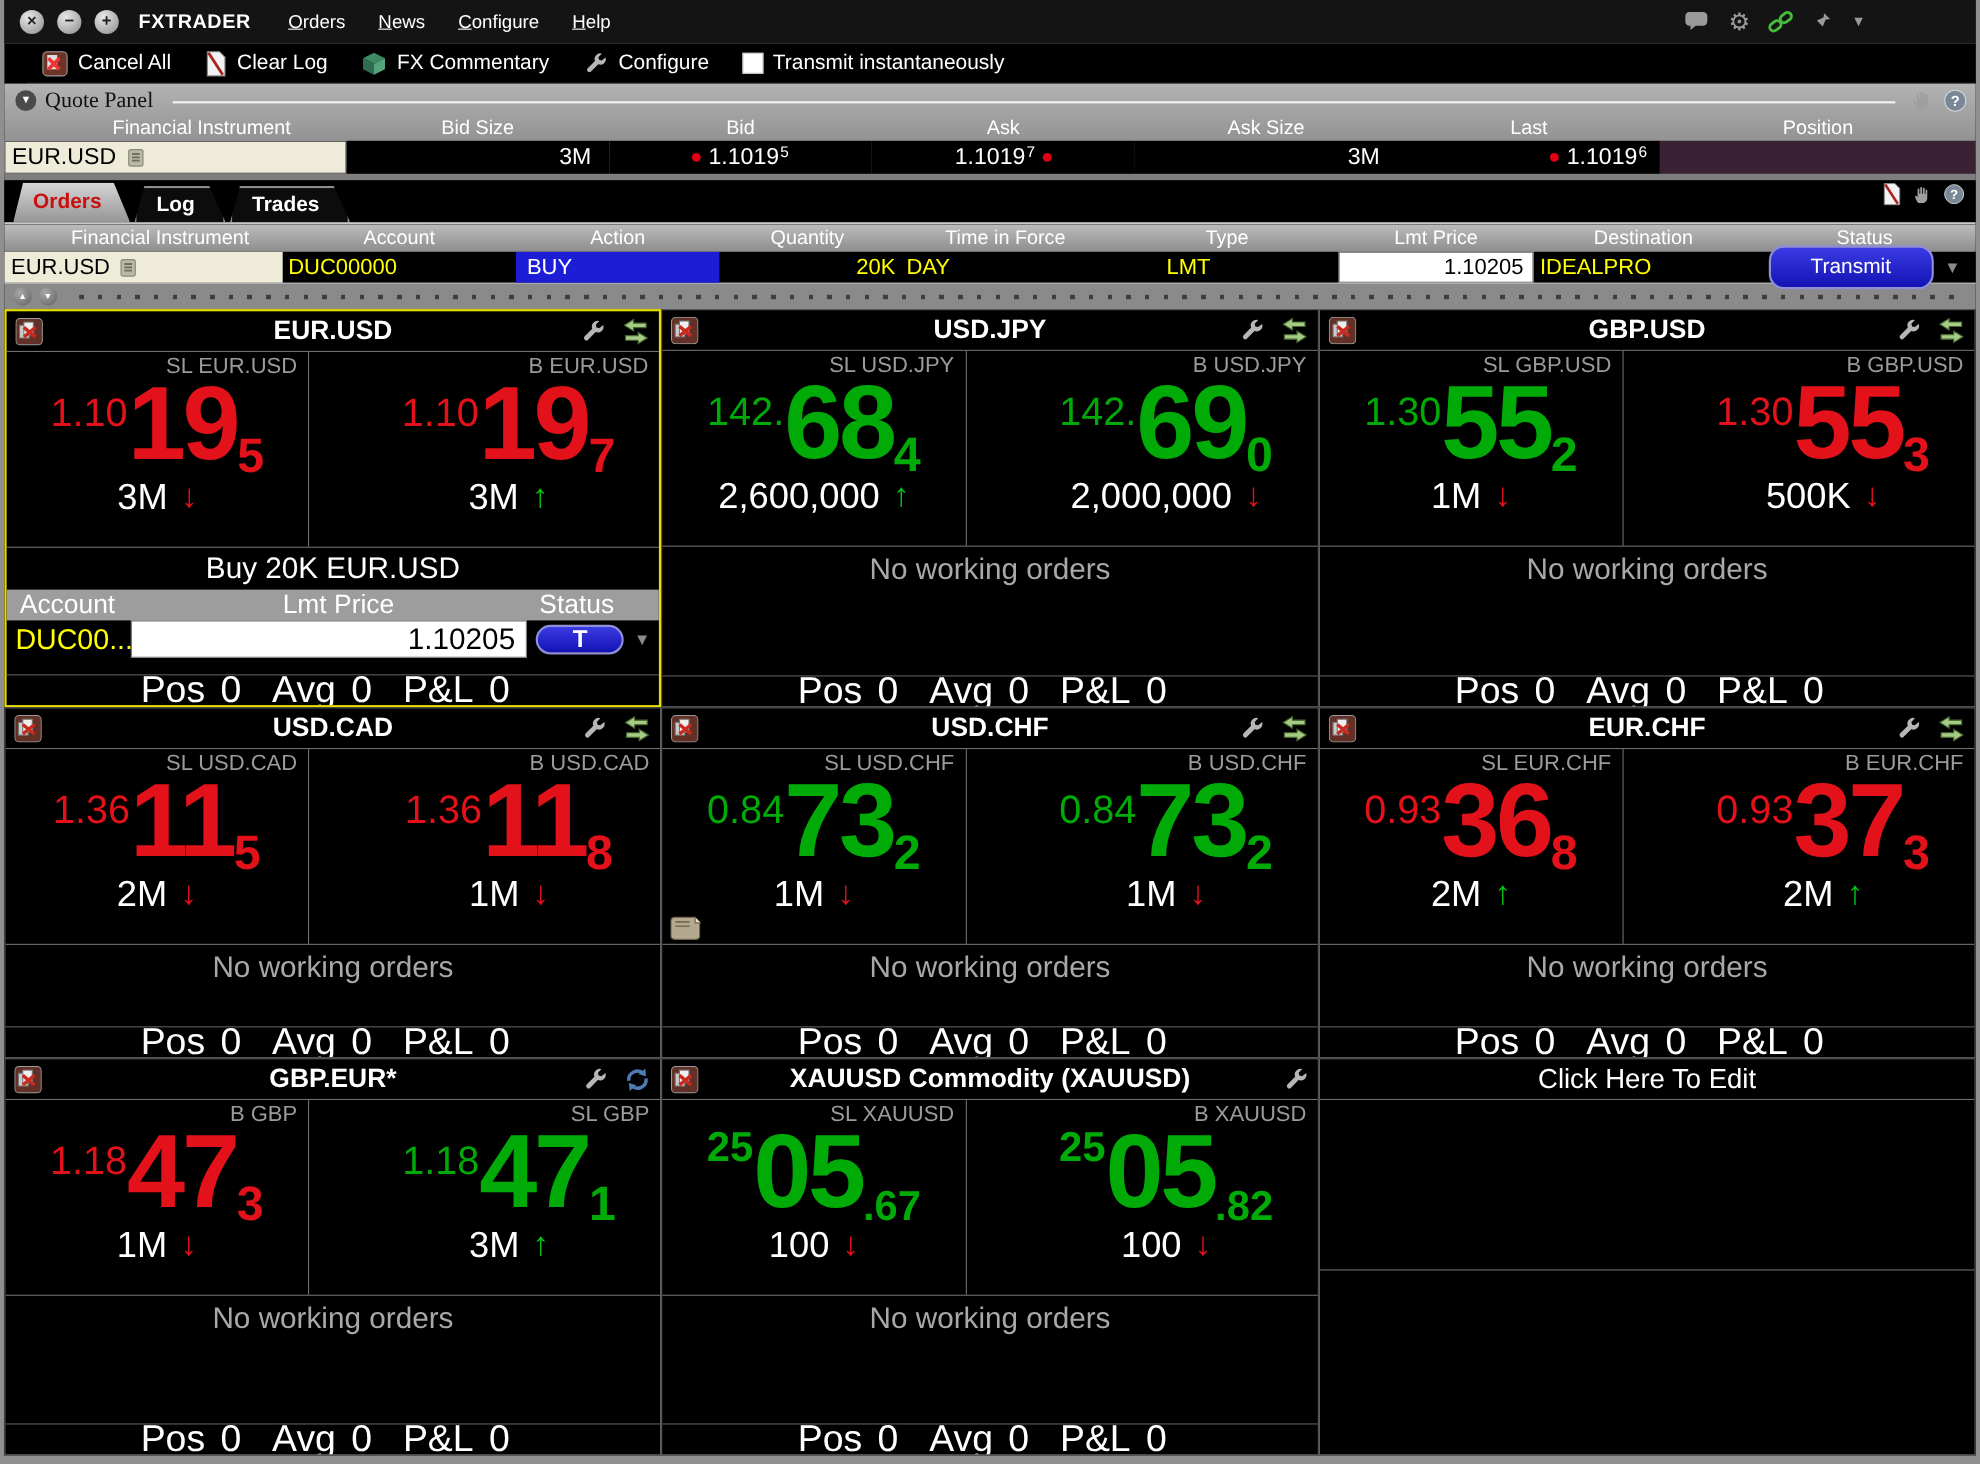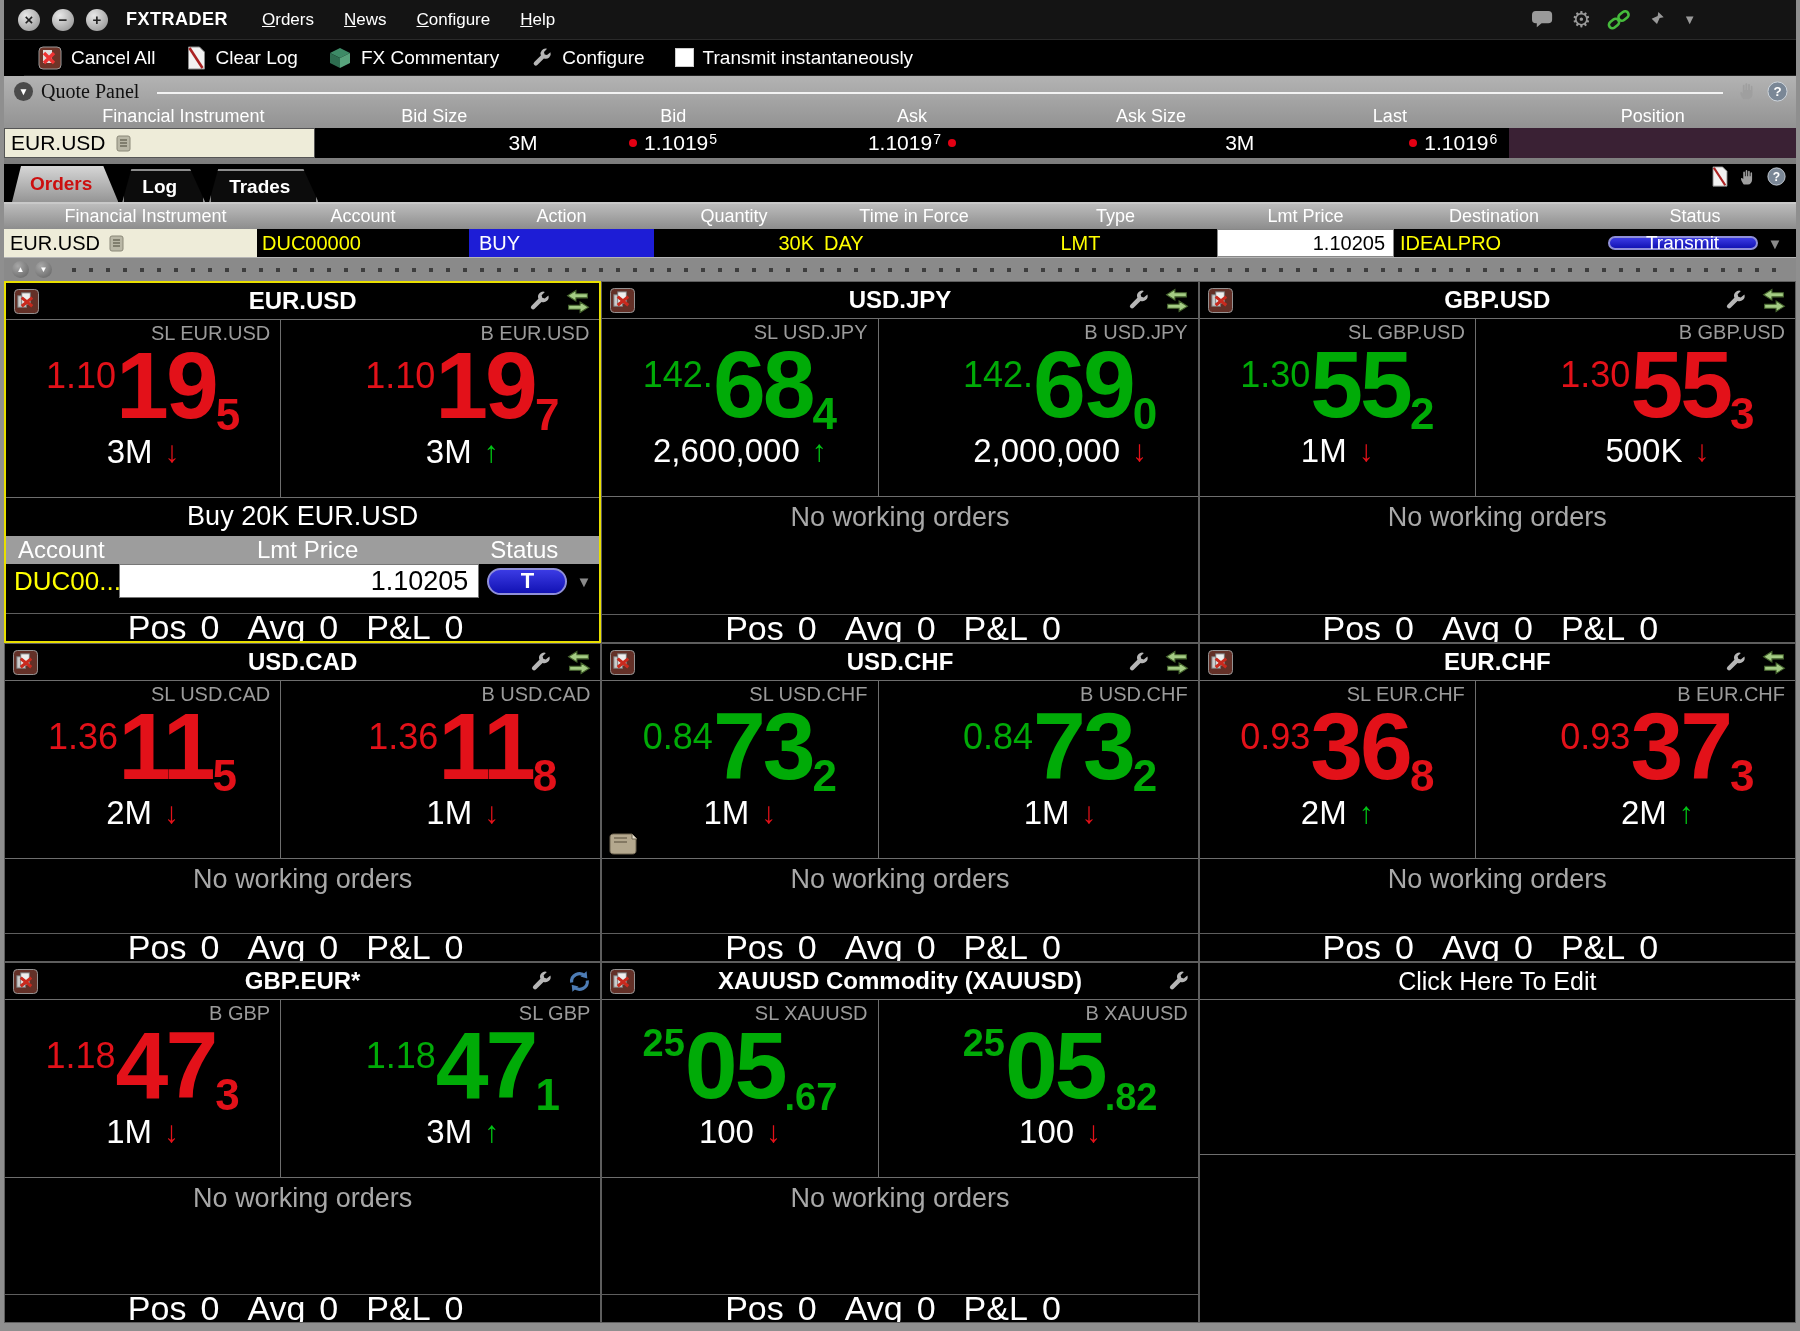--- a/index.html
+++ b/index.html
@@ -65,21 +65,21 @@
   .ord-row { height:28px; display:flex; align-items:stretch; background:#000; font-size:20px; }
   .o-inst { width:253px; background:var(--cream); color:#000; display:flex; align-items:center; gap:9px; padding-left:6px; }
   .o-acct { width:212px; color:var(--yellow); display:flex; align-items:center; padding-left:5px;}
   .o-action { width:185px; background:var(--blue); color:#fff; display:flex; align-items:center; padding-left:10px;}
   .o-qty { width:160px; color:var(--yellow); display:flex; align-items:center; justify-content:flex-end; }
   .o-tif { width:200px; color:var(--yellow); display:flex; align-items:center; padding-left:10px;}
   .o-type { width:203px; color:var(--yellow); display:flex; align-items:center; justify-content:center; padding-right:70px;}
   .o-lmt { width:177px; background:#fff; color:#000; display:flex; align-items:center; justify-content:flex-end; padding-right:8px; border:1px solid #888;}
   .o-dest { width:200px; color:var(--yellow); display:flex; align-items:center; padding-left:6px;}
   .o-status { width:202px; display:flex; align-items:center; justify-content:center; gap:10px;}
-  .pill { background:linear-gradient(#3b3be4,#1212b4); border:2px solid #8f8fd8; border-radius:14px; color:#fff; font-size:19px; width:150px; height:14px; display:flex; align-items:center; justify-content:center; }
+  .pill { background:linear-gradient(#3b3be4,#1212b4); border:2px solid #8f8fd8; border-radius:14px; color:#fff; font-size:19px; width:150px; height:40px; display:flex; align-items:center; justify-content:center; }
   .dd { color:#8a8a8a; font-size:15px; }
 
   
   .splitter { height:24px; background:#8a8a8a; display:flex; align-items:center; padding-left:8px; border-top:1px solid #b5b5b5;}
   .sp-btn { width:17px; height:17px; border-radius:50%; background:radial-gradient(circle at 35% 30%, #a8a8a8, #5f5f5f); color:#fff; font-size:8px; display:flex; align-items:center; justify-content:center; margin-right:6px;}
   .sp-dots { flex:1; height:4px; margin:0 14px; background-image:repeating-linear-gradient(to right,#3e3e3e 0 4px, transparent 4px 17px); }
 
   
   .tiles { height:1042px; background:#000; display:grid; grid-template-columns:1fr 1fr 1fr; grid-template-rows:362px 319px 361px; }
   .tile { border:1px solid var(--tileborder); display:flex; flex-direction:column; background:#000; overflow:hidden;}
@@ -307,21 +307,21 @@
       <span>EUR.USD</span>
       <span>
             <svg width="15" height="17" viewBox="0 0 15 17">
               <rect x="1" y="1" width="13" height="15" rx="2" fill="#b9b7a6" stroke="#8a8878"></rect>
               <path d="M4 5h7M4 8h7M4 11h7" stroke="#6e6c5c" stroke-width="1.6"></path>
             </svg>
           </span>
     </div>
     <div class="o-acct">DUC00000</div>
     <div class="o-action">BUY</div>
-    <div class="o-qty">30K</div>
+    <div class="o-qty">20K</div>
     <div class="o-tif">DAY</div>
     <div class="o-type">LMT</div>
     <div class="o-lmt">1.10205</div>
     <div class="o-dest">IDEALPRO</div>
     <div class="o-status">
       <span class="pill">Transmit</span>
       <span class="dd">▼</span>
     </div>
   </div>
 

